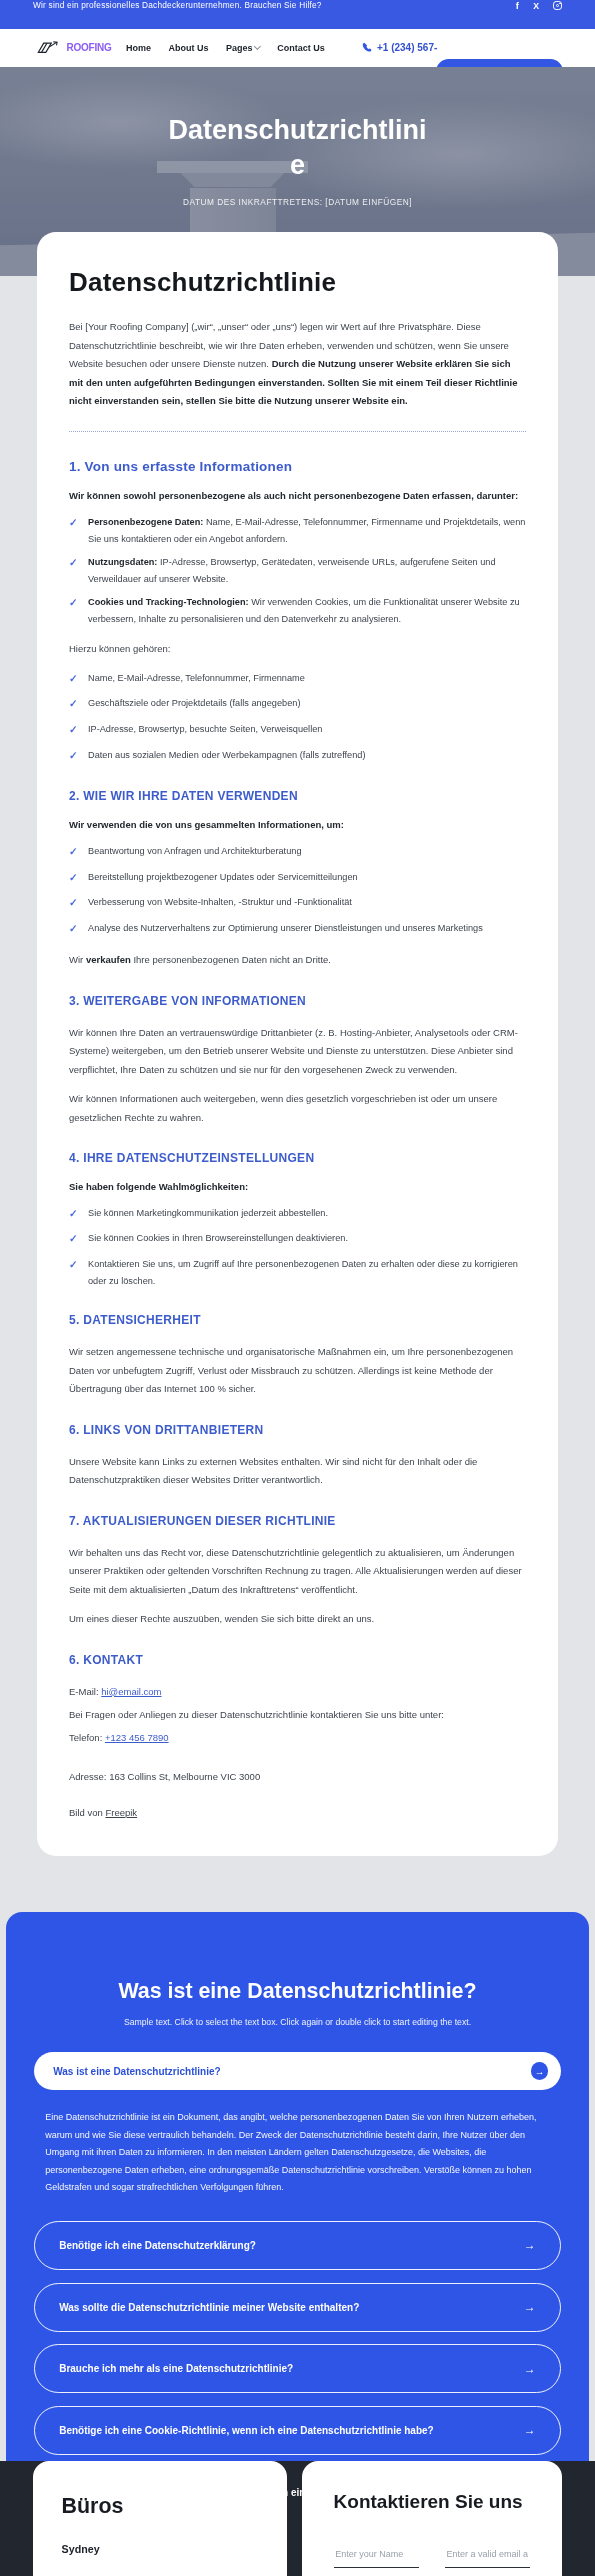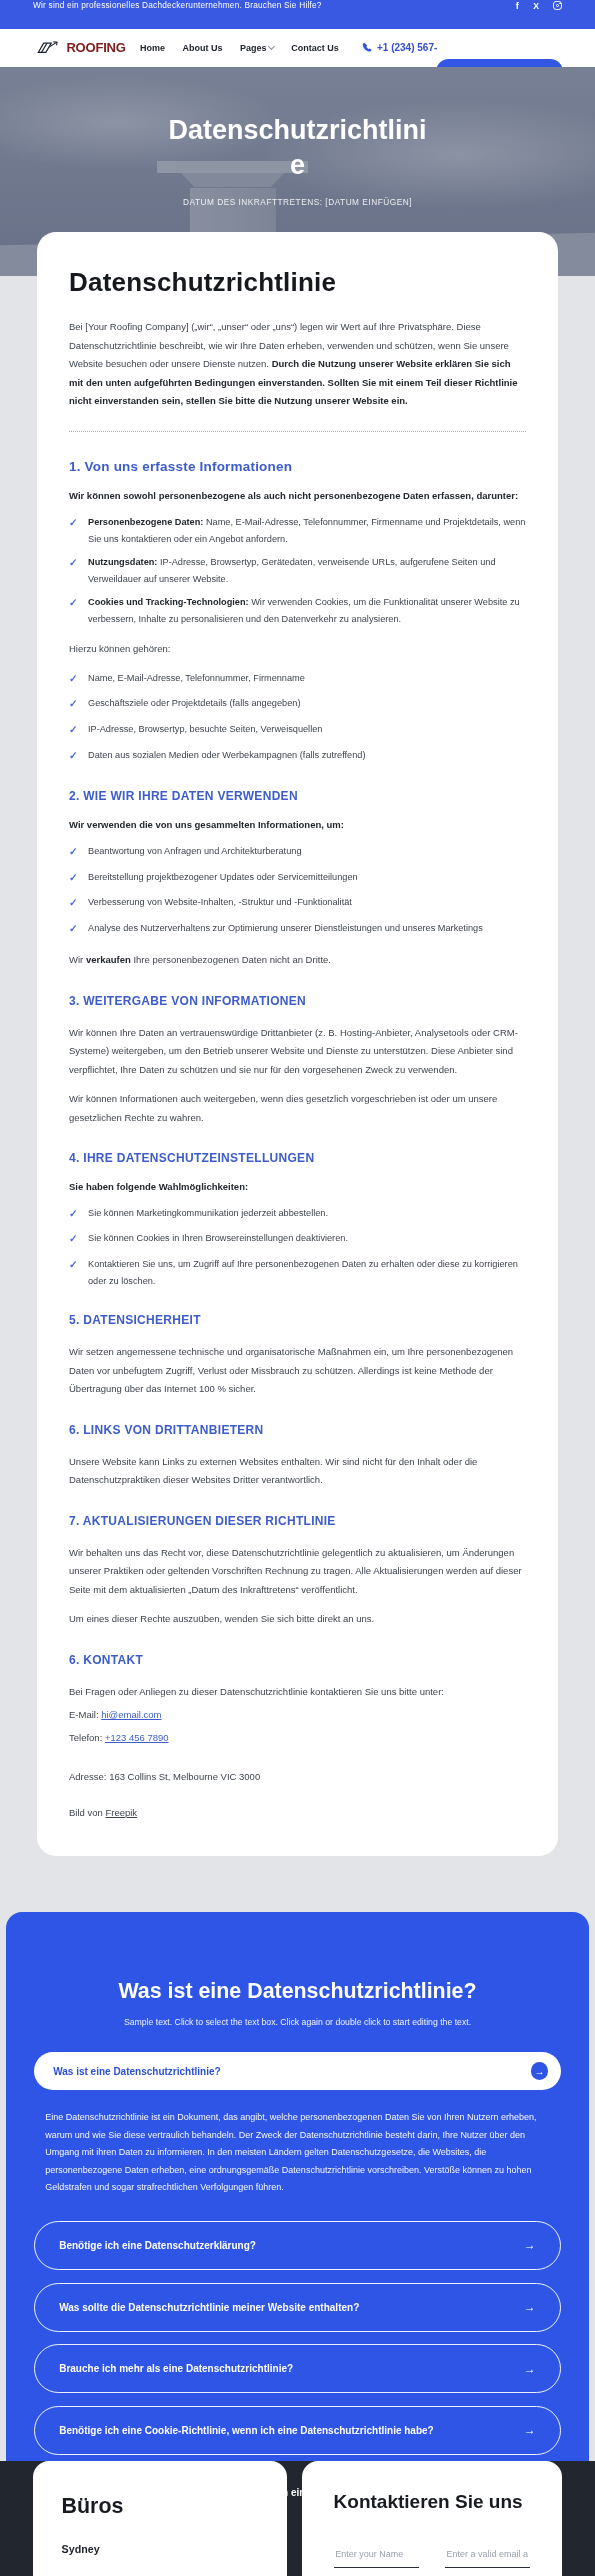--- a/index.html
+++ b/index.html
@@ -12,21 +12,21 @@
   .soc-f { font-size:9.5px; font-weight:700; }
   .soc-x { font-size:8.7px; font-weight:800; }
   .ig { width:8.7px; height:8.7px; border:1.3px solid currentColor; border-radius:3.2px; position:relative; display:inline-block; }
   .ig::before { content:""; position:absolute; inset:1.6px; border:1px solid currentColor; border-radius:50%; }
   .ig::after { content:""; position:absolute; top:0.5px; right:0.5px; width:1.3px; height:1.3px; background:currentColor; border-radius:50%; }
 
   
   .nav { background:#fff; height:38px; display:flex; align-items:center; padding:0 32px; gap:14.3px; }
   .brand { display:flex; align-items:center; gap:2.4px; }
   .logo-mark { width:32px; height:19px; color:#1d242e; }
-  .brand-name { font-size:13px; font-weight:800; color:#7f1d1d; letter-spacing:-0.2px; }
+  .brand-name { font-size:10px; font-weight:800; color:#8b5cf6; letter-spacing:-0.2px; }
   .nav-links { display:flex; gap:17.5px; align-items:center; }
   .nav-link { font-size:9px; font-weight:700; color:#20252d; text-decoration:none; display:flex; align-items:center; gap:2.4px; cursor:pointer; }
   .chev { width:4.8px; height:4.8px; border-right:1.2px solid #8a929e; border-bottom:1.2px solid #8a929e; transform:rotate(45deg); margin-top:-2.4px; }
   .nav-right { margin-left:auto; display:flex; align-items:center; gap:3.2px; }
   .nav-phone { display:flex; align-items:center; gap:4.8px; color:#3450cf; font-weight:700; font-size:10px; white-space:nowrap; }
   .cta-btn { background:#3356e3; color:#fff; border:none; border-radius:12.7px; height:26px; padding:0 17.5px; font-size:7.5px; font-weight:700; letter-spacing:0.3px; cursor:pointer; margin-left:-4.8px; font-family:inherit;margin-top:48px; }
 
   
   .hero { position:relative; height:209px; background:linear-gradient(180deg,#99a2b4 0%,#8b94a8 55%,#7c869c 100%); overflow:hidden; }
   .cloud { position:absolute; border-radius:50%; background:radial-gradient(ellipse at center, rgba(225,229,236,.55), rgba(225,229,236,0) 70%); }
@@ -231,22 +231,22 @@
   <p class="doc-p">Wir setzen angemessene technische und organisatorische Maßnahmen ein, um Ihre personenbezogenen Daten vor unbefugtem Zugriff, Verlust oder Missbrauch zu schützen. Allerdings ist keine Methode der Übertragung über das Internet 100 % sicher.</p>
 
   <h3 class="sec-h">6. LINKS VON DRITTANBIETERN</h3>
   <p class="doc-p">Unsere Website kann Links zu externen Websites enthalten. Wir sind nicht für den Inhalt oder die Datenschutzpraktiken dieser Websites Dritter verantwortlich.</p>
 
   <h3 class="sec-h">7. AKTUALISIERUNGEN DIESER RICHTLINIE</h3>
   <p class="doc-p">Wir behalten uns das Recht vor, diese Datenschutzrichtlinie gelegentlich zu aktualisieren, um Änderungen unserer Praktiken oder geltenden Vorschriften Rechnung zu tragen. Alle Aktualisierungen werden auf dieser Seite mit dem aktualisierten „Datum des Inkrafttretens“ veröffentlicht.</p>
   <p class="doc-p">Um eines dieser Rechte auszuüben, wenden Sie sich bitte direkt an uns.</p>
 
   <h3 class="sec-h">6. KONTAKT</h3>
+  <p class="doc-p" style="margin-bottom:4.8px;"><span>E-Mail: </span><a class="doc-link">hi@email.com</a></p>
   <p class="doc-p" style="margin-bottom:4.8px;">Bei Fragen oder Anliegen zu dieser Datenschutzrichtlinie kontaktieren Sie uns bitte unter:</p>
-  <p class="doc-p" style="margin-bottom:4.8px;"><span>E-Mail: </span><a class="doc-link">hi@email.com</a></p>
   <p class="doc-p" style="margin-bottom:20px;"><span>Telefon: </span><a class="doc-link">+123 456 7890</a></p>
   <p class="doc-p">Adresse: 163 Collins St, Melbourne VIC 3000</p>
   <p class="credit"><span>Bild von </span><a>Freepik</a></p>
 </div>
 
 <section class="faq">
   <h2 class="faq-title">Was ist eine Datenschutzrichtlinie?</h2>
   <p class="faq-sub">Sample text. Click to select the text box. Click again or double click to start editing the text.</p>
 
   <div class="faq-open">

